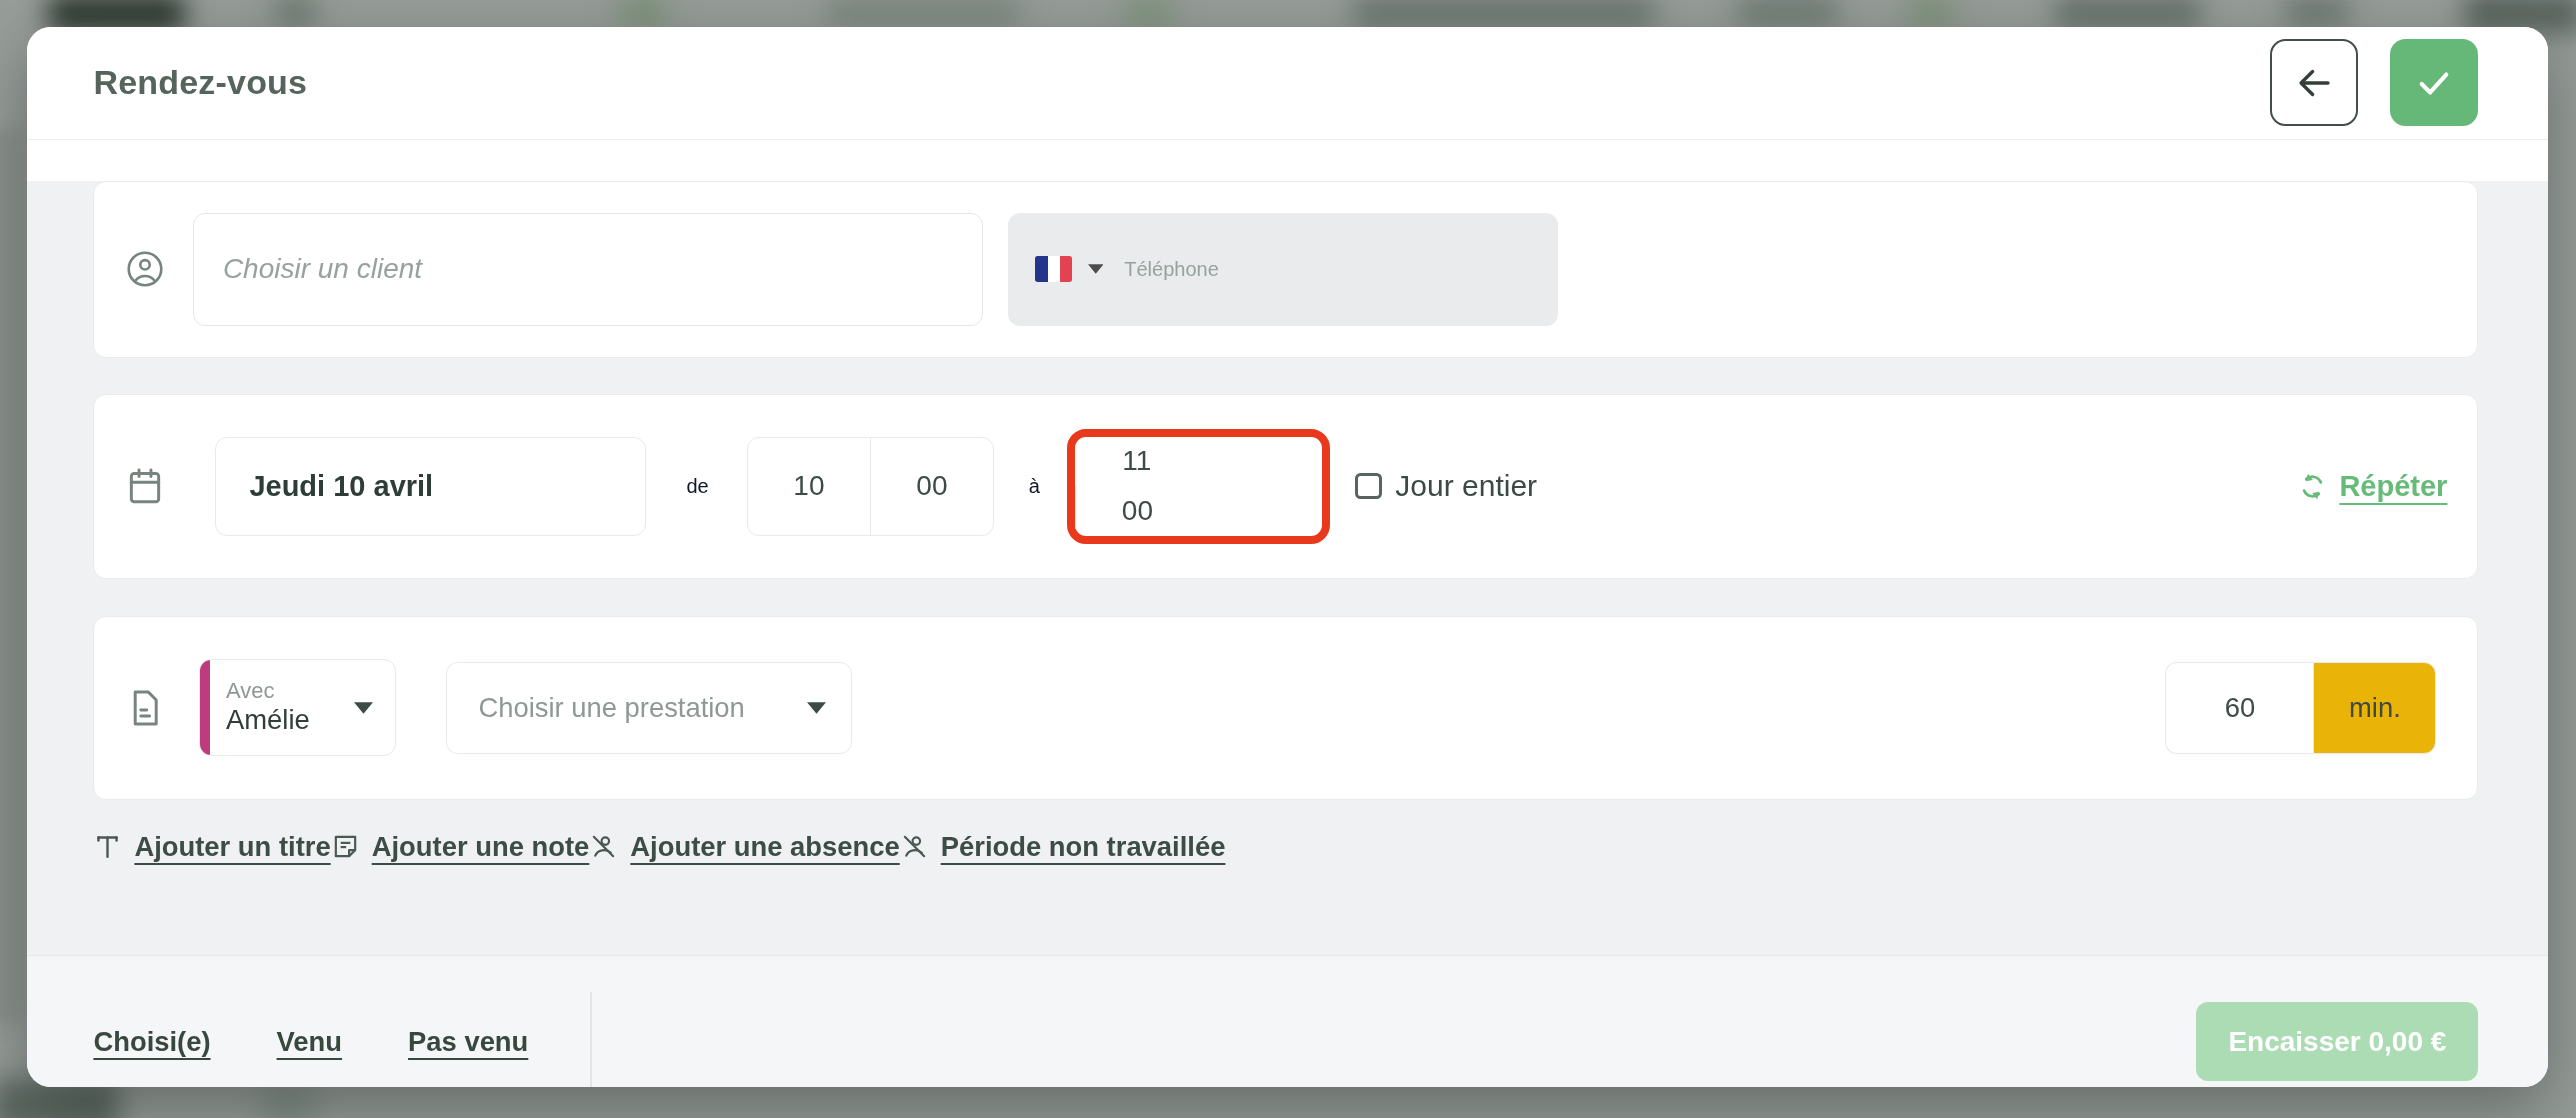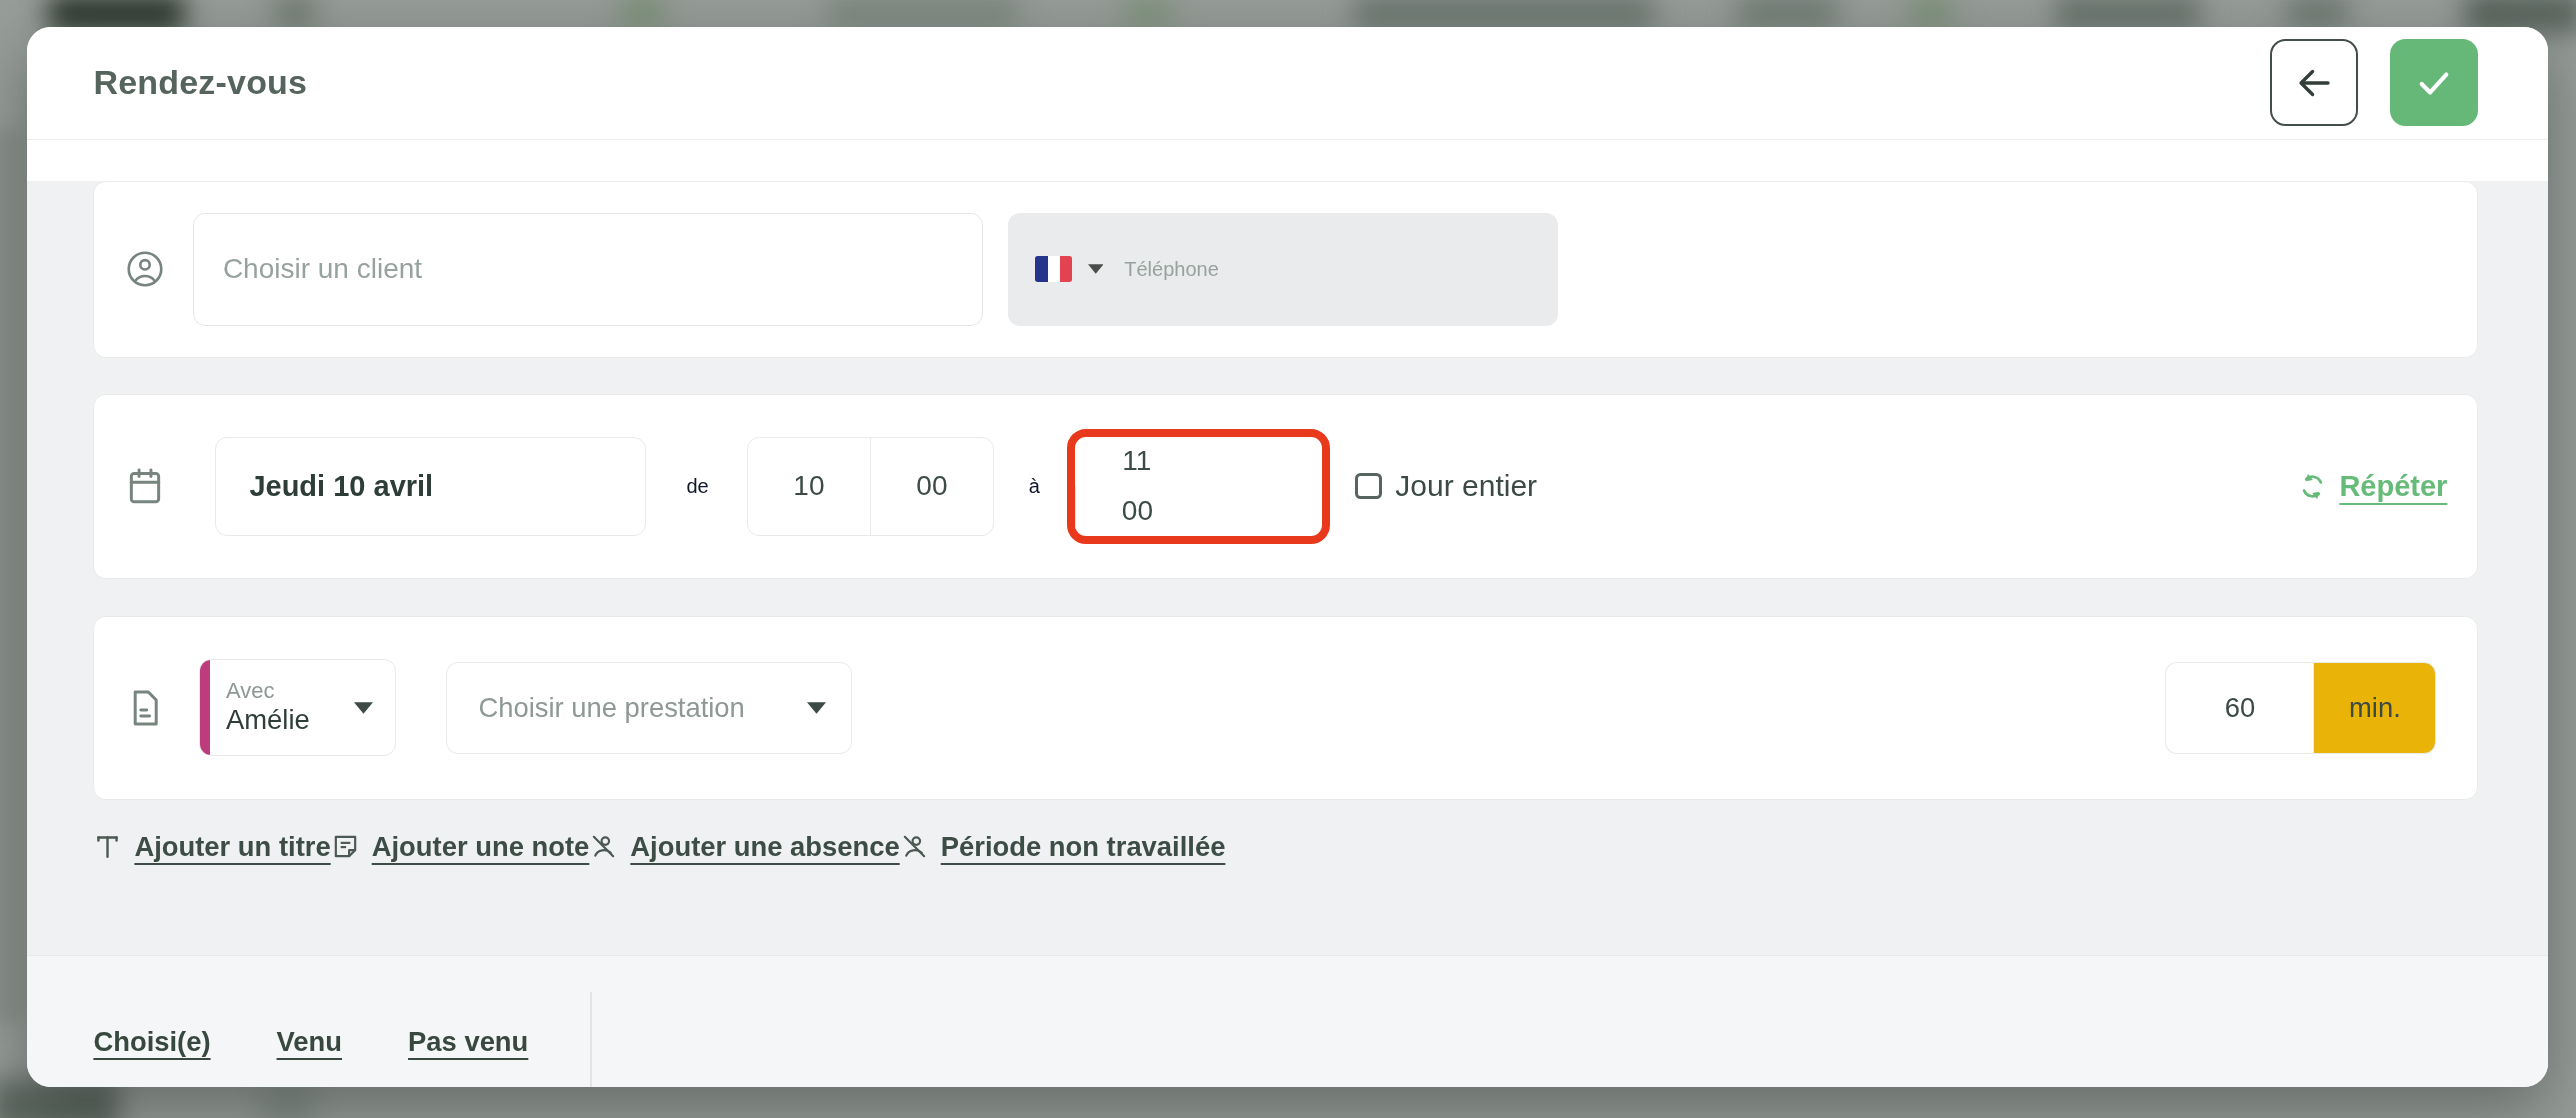--- a/index.html
+++ b/index.html
@@ -52,21 +52,21 @@
 
   .row-icon { width:42px; height:42px; color:#78857f; flex:0 0 auto;
               display:flex; align-items:center; justify-content:center; }
   .row-icon svg { width:42px; height:42px; }
 
   input { font-family:"Liberation Sans", sans-serif; outline:none; }
   input::placeholder { color:#98a29d; opacity:1; }
 
   .client-input { margin-left:26.5px; width:790px; height:113px; background:#fff;
                   border:1.8px solid #e5e7e7; border-radius:12px; padding:0 29px;
-                  font-size:28px; color:#35443e; }
+                  font-size:28px; color:#35443e;font-style:italic; }
   .phone-box { margin-left:25px; width:550px; height:113px; background:#e9ebec;
                border:none; border-radius:12px; display:flex; align-items:center; padding:0 27.4px; }
   .flag { width:37px; height:26.5px; border-radius:2.7px; overflow:hidden; display:flex; flex:0 0 auto; cursor:pointer; }
   .flag i { flex:1; }
   .flag .fb { background:#26358c; } .flag .fw { background:#fff; } .flag .fr { background:#e34250; }
   .phone-caret { margin-left:15.5px; color:#4c4c4c; display:flex; flex:0 0 auto; }
   .phone-caret svg { width:15.5px; height:10px; }
   .phone-input { margin-left:21px; flex:1; min-width:0; background:transparent; border:none;
                  font-size:20px; color:#35443e; }
   .email-input { margin-left:30px; flex:1; height:113px; background:#e9ebec; border:none;
@@ -315,17 +315,18 @@
           <span class="qa-label">Période non travaillée</span>
         </a>
       </div>
     </div>
 
     <div class="modal-footer">
       <a class="status-link">Choisi(e)</a>
       <a class="status-link">Venu</a>
       <a class="status-link">Pas venu</a>
       <span class="footer-divider"></span>
+      <button class="btn-checkout">Encaisser 0,00 €</button>
     </div>
 
   </div>
 </div>
 
 
 </body></html>

